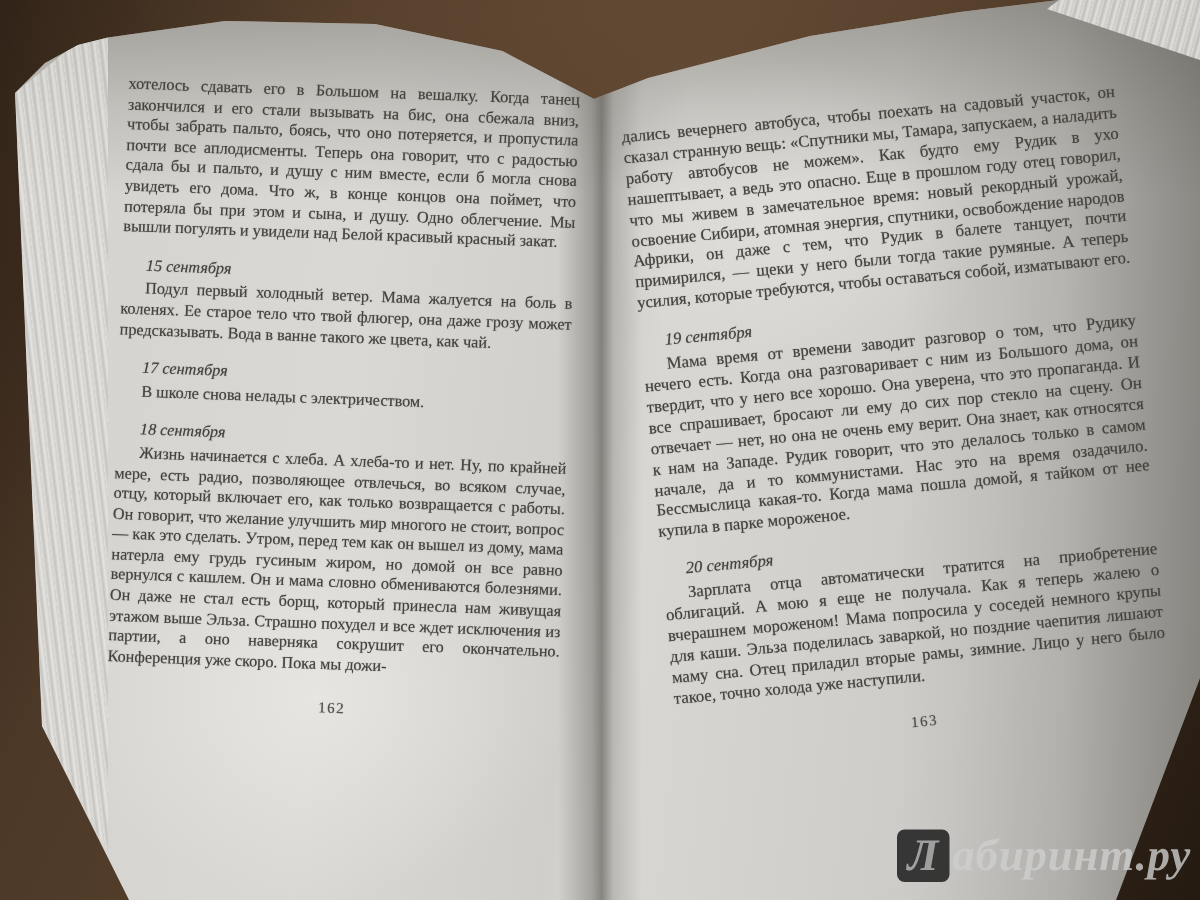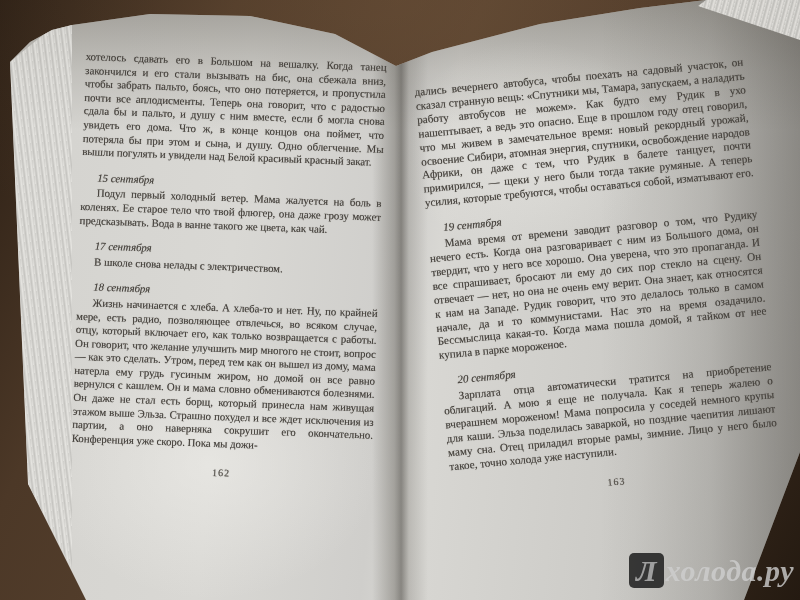--- a/index.html
+++ b/index.html
@@ -118,16 +118,16 @@
           <p class="para indent">Мама время от времени заводит разговор о том, что Рудику нечего есть. Когда она разговаривает с ним из Большого дома, он твердит, что у него все хорошо. Она уверена, что это пропаганда. И все спрашивает, бросают ли ему до сих пор стекло на сцену. Он отвечает — нет, но она не очень ему верит. Она знает, как относятся к нам на Западе. Рудик говорит, что это делалось только в самом начале, да и то коммунистами. Нас это на время озадачило. Бессмыслица какая-то. Когда мама пошла домой, я тайком от нее купила в парке мороженое.</p>
           <p class="date">20 сентября</p>
           <p class="para indent">Зарплата отца автоматически тратится на приобретение облигаций. А мою я еще не получала. Как я теперь жалею о вчерашнем мороженом! Мама попросила у соседей немного крупы для каши. Эльза поделилась заваркой, но поздние чаепития лишают маму сна. Отец приладил вторые рамы, зимние. Лицо у него было такое, точно холода уже наступили.</p>
         </div>
       <div class="page-number">163</div>
     </div>
   </div>
 
   <div class="watermark">
     <span class="wm-box">Л</span>
-    <span class="wm-text">холода.ру</span>
+    <span class="wm-text">абиринт.ру</span>
   </div>
 
 </div>
 
 </body></html>

